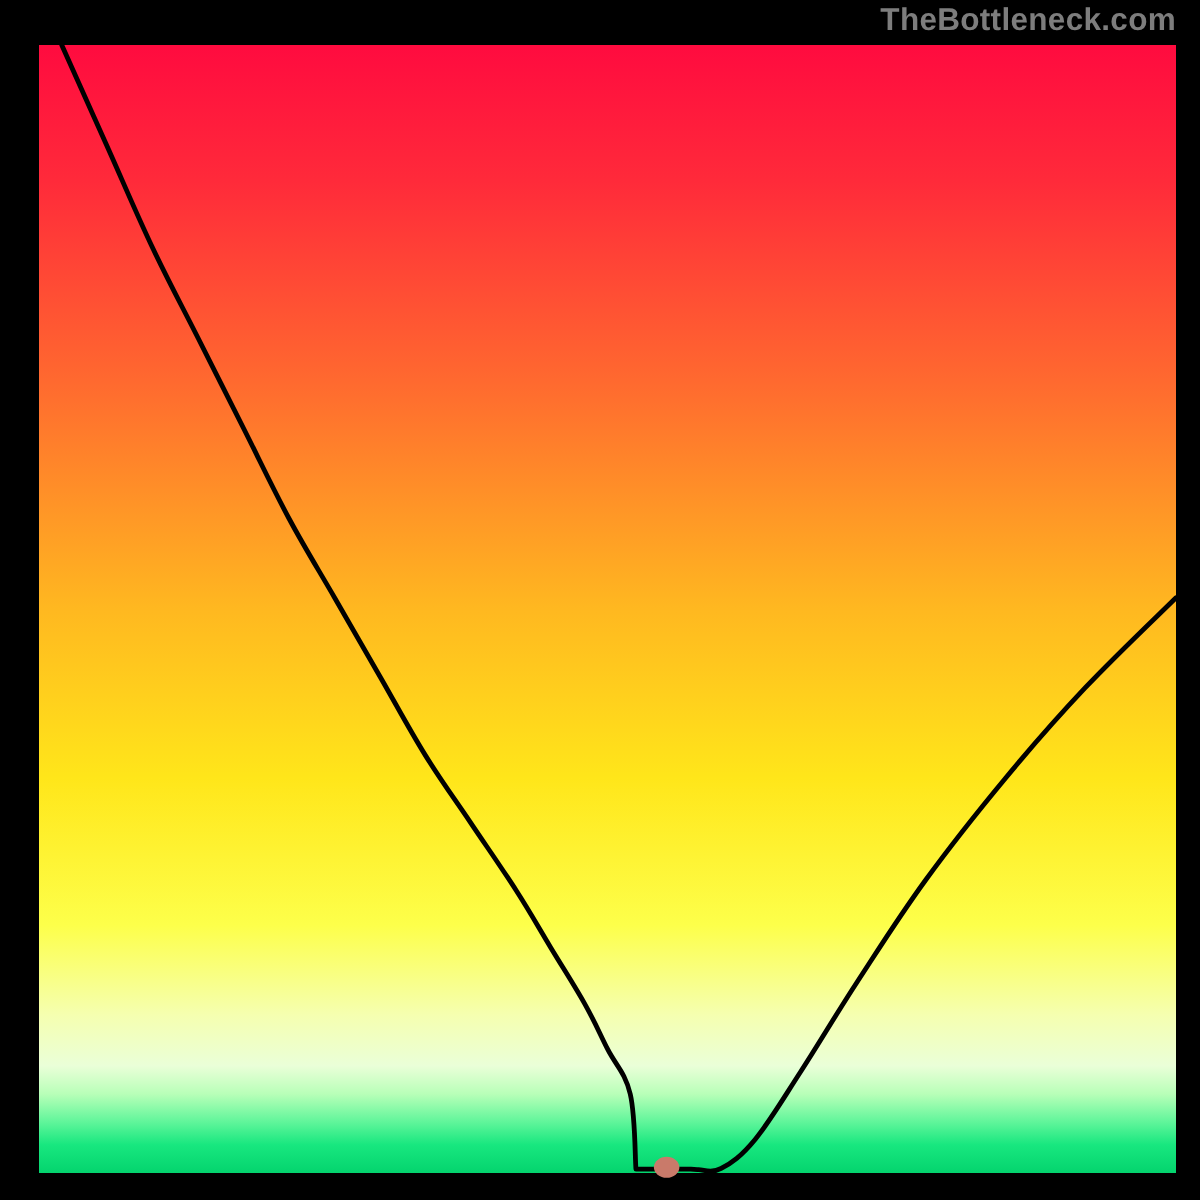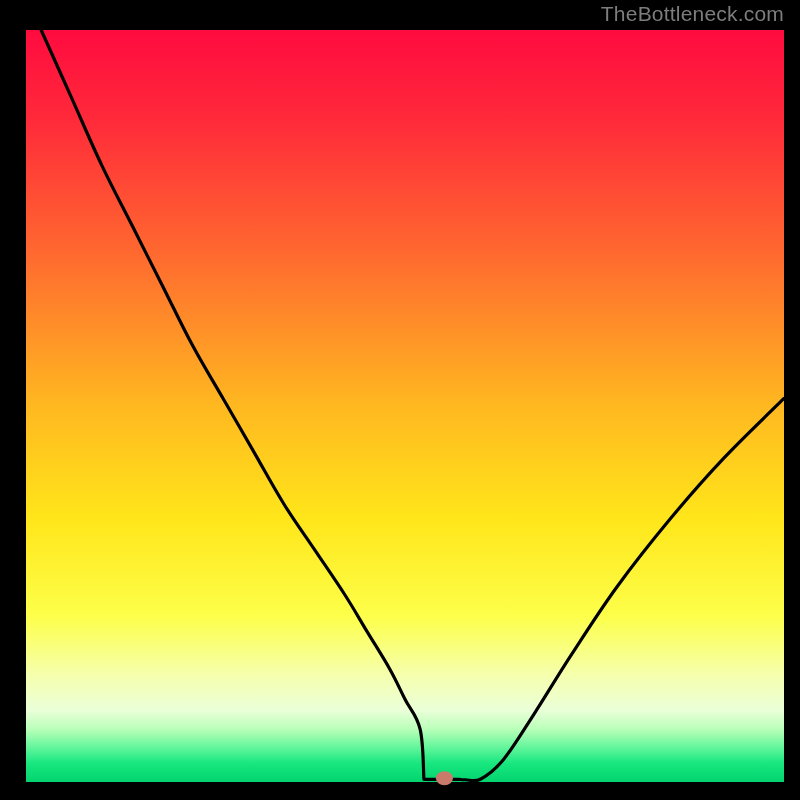--- a/index.html
+++ b/index.html
@@ -16,21 +16,21 @@
     left: 0; top: 0;
     width: 800px; height: 800px;
     background: #000;
   }
   .attribution {
     position: absolute;
     top: 2px;
     right: 16px;
     color: #7d7d7d;
     font-size: 21px;
-    font-weight: 400;
+    font-weight: 700;
     letter-spacing: 0.2px;
   }
   svg {
     position: absolute;
     left: 0; top: 0;
   }
 </style>
 </head>
 <body>
 

